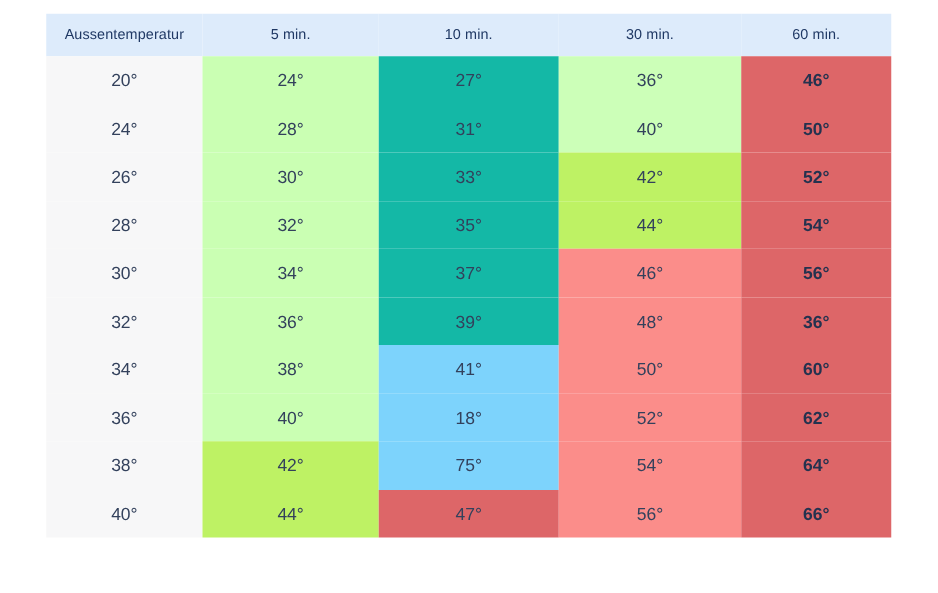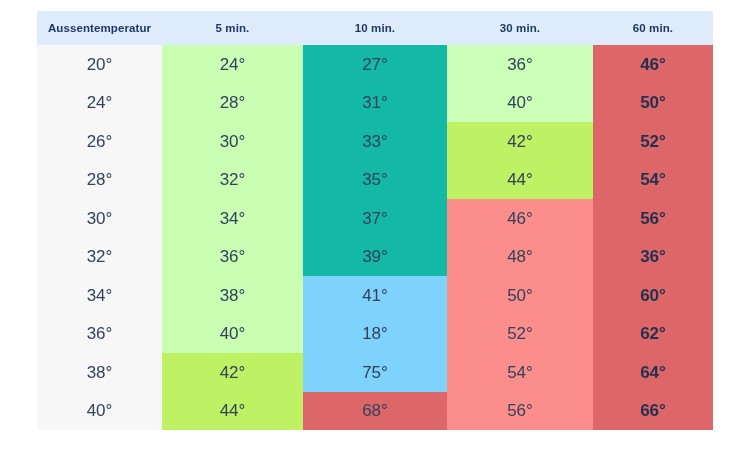--- a/index.html
+++ b/index.html
@@ -29,34 +29,34 @@
   table.temp-table col.c-outside { width: 125px; }
   table.temp-table col.c-5       { width: 141px; }
   table.temp-table col.c-10      { width: 144px; }
   table.temp-table col.c-30      { width: 146px; }
   table.temp-table col.c-60      { width: 120px; }
 
   thead th {
     background: #ddebfb;
     color: #1f3864;
     font-size: 11.5px;
-    font-weight: bold;
+    font-weight: normal;
     text-align: center;
     height: 34px;
     padding: 0;
     border: 0;
     letter-spacing: 0.1px;
   }
   tbody td {
     height: 38.5px;
     padding: 0;
     border: 0;
     text-align: center;
     vertical-align: middle;
-    font-size: 17px;
+    font-size: 14px;
     color: #33415c;
     line-height: 1;
   }
   tbody td.col-outside {
     background: #f7f7f8;
     color: #33415c;
   }
   td.lv-green-light { background: #caffb3; }
   td.lv-green-mid   { background: #14b8a6; }
   td.lv-green-pale  { background: #ccffb8; }
@@ -150,19 +150,19 @@
         <tr>
           <td class="col-outside">38°</td>
           <td class="lv-yellow-pale">42°</td>
           <td class="lv-yellow-mid">75°</td>
           <td class="lv-red-light">54°</td>
           <td class="lv-red-dark bold-cell">64°</td>
         </tr>
         <tr>
           <td class="col-outside">40°</td>
           <td class="lv-yellow-pale">44°</td>
-          <td class="lv-red-dark">68°</td>
+          <td class="lv-red-dark">47°</td>
           <td class="lv-red-light">56°</td>
           <td class="lv-red-dark bold-cell">66°</td>
         </tr>
       </tbody>
   </table>
 </div>
 
 </body></html>

